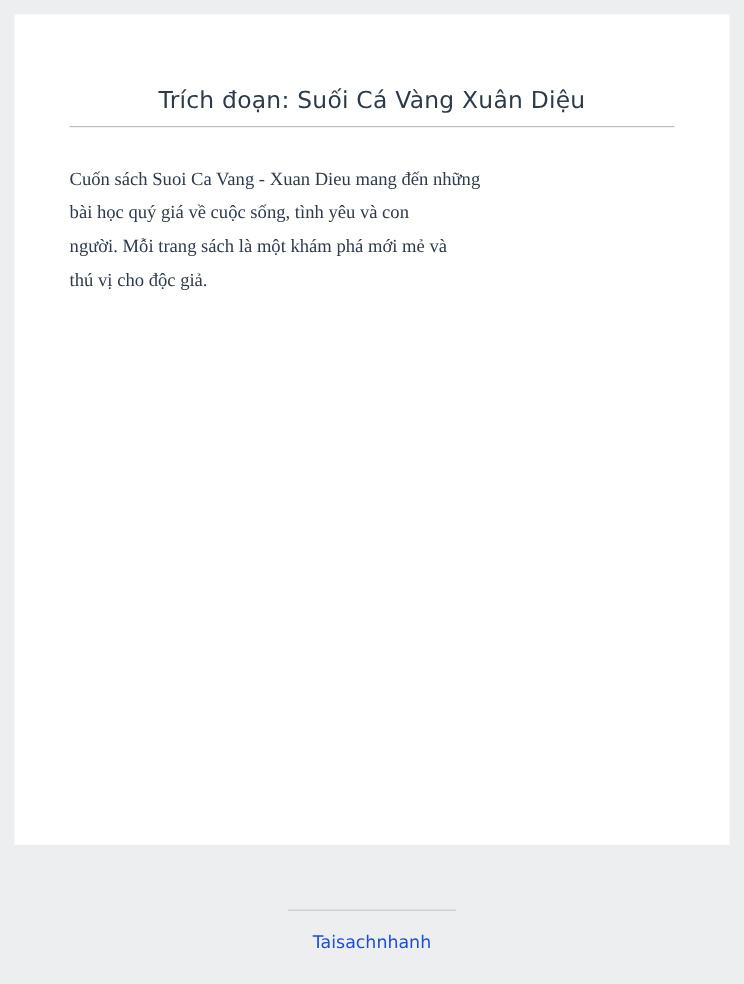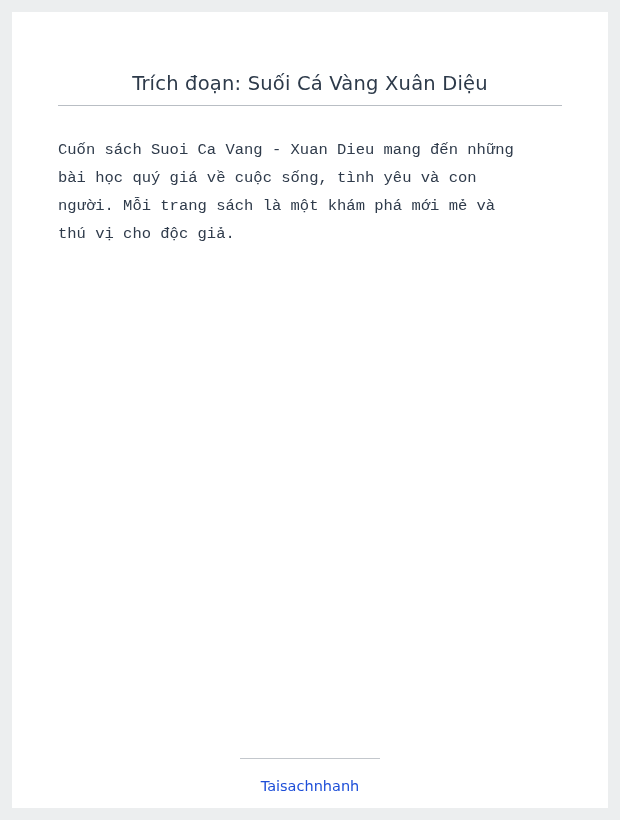--- a/index.html
+++ b/index.html
@@ -11,21 +11,21 @@
     height: 820px;
     background: #eceeef;
     font-family: "Liberation Sans", sans-serif;
     overflow: hidden;
   }
   .page {
     position: absolute;
     left: 12px;
     top: 12px;
     width: 596px;
-    height: 796px;
+    height: 692px;
     background: #ffffff;
     box-sizing: border-box;
   }
   .doc-title {
     position: absolute;
     left: 0;
     top: 60px;
     width: 100%;
     text-align: center;
     font-size: 19.5px;
@@ -43,21 +43,21 @@
     background: #b9bec4;
   }
   .body-text {
     position: absolute;
     left: 46px;
     top: 124px;
     width: 460px;
     font-size: 15.5px;
     line-height: 28px;
     color: #2f3b4b;
-    font-family: Liberation Mono, monospace;
+    font-family: Liberation Serif, serif;
     white-space: pre-wrap;
   }
   .footer-rule {
     position: absolute;
     left: 50%;
     transform: translateX(-50%);
     top: 746px;
     width: 140px;
     height: 1px;
     background: #c3c7cc;

